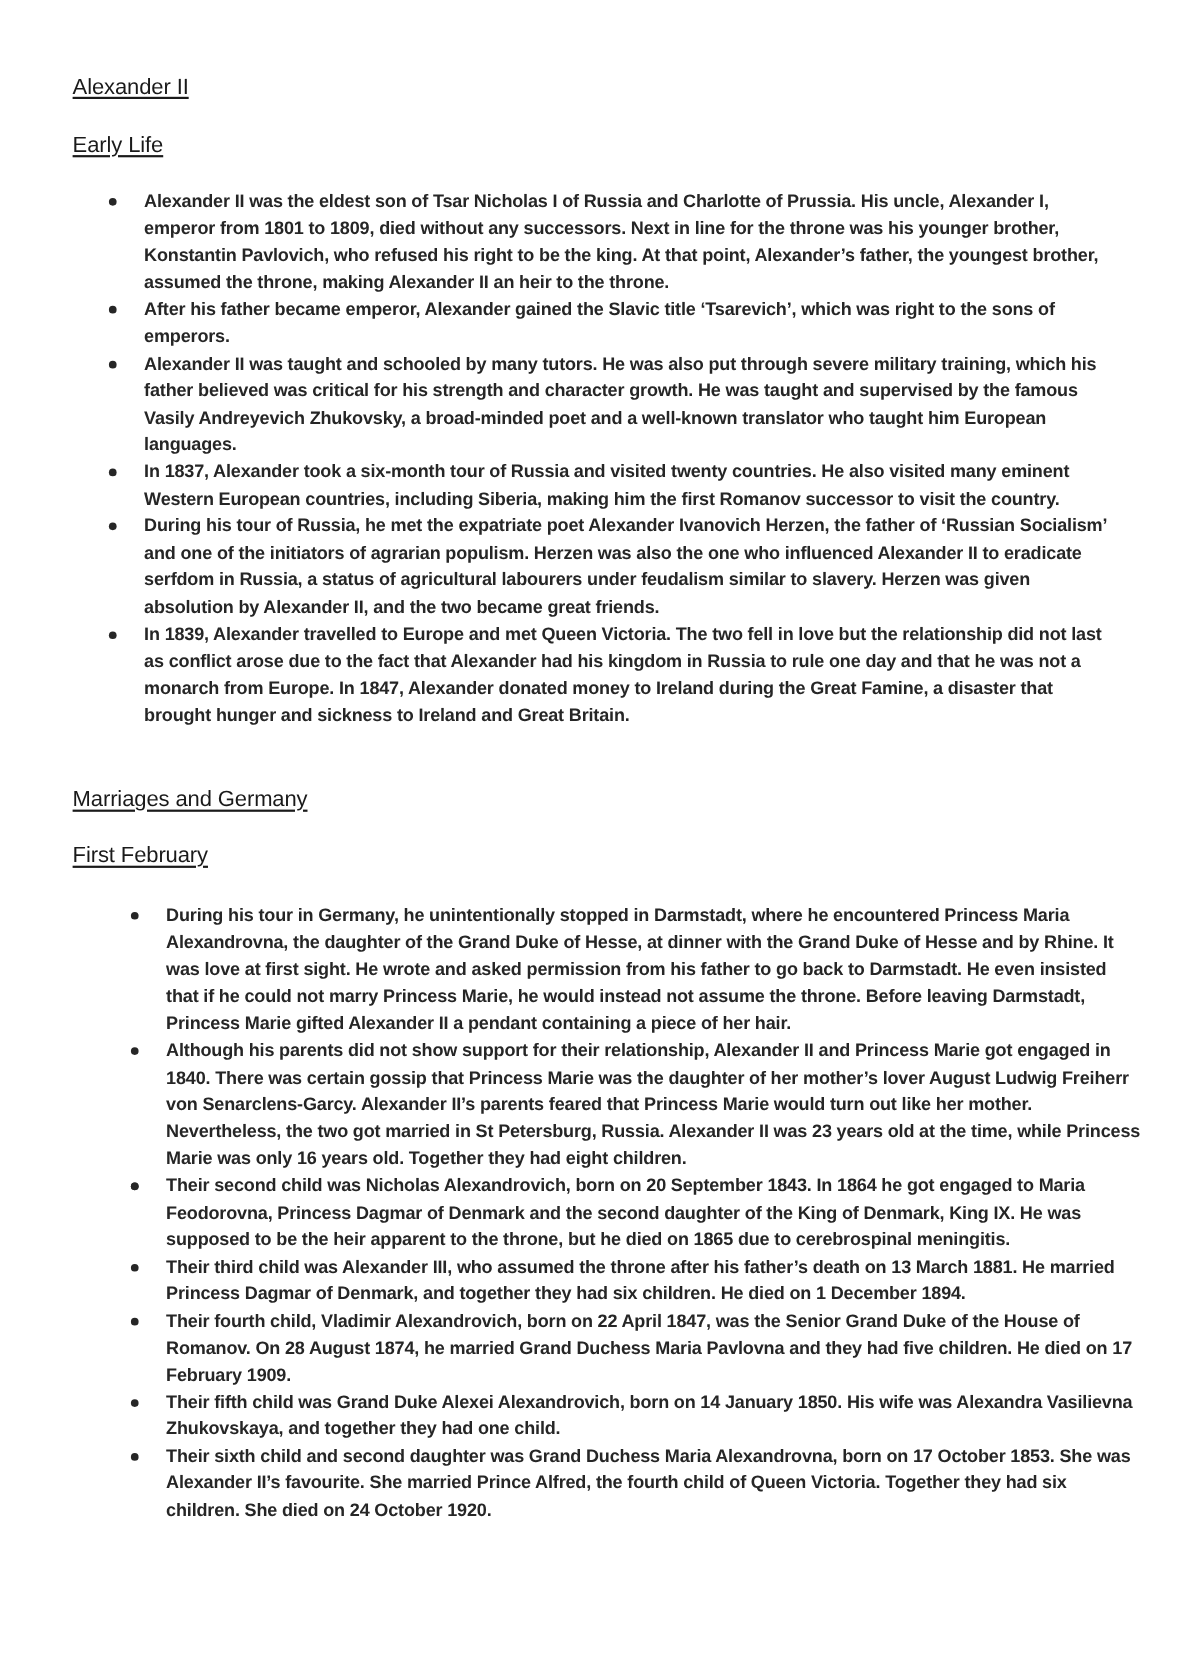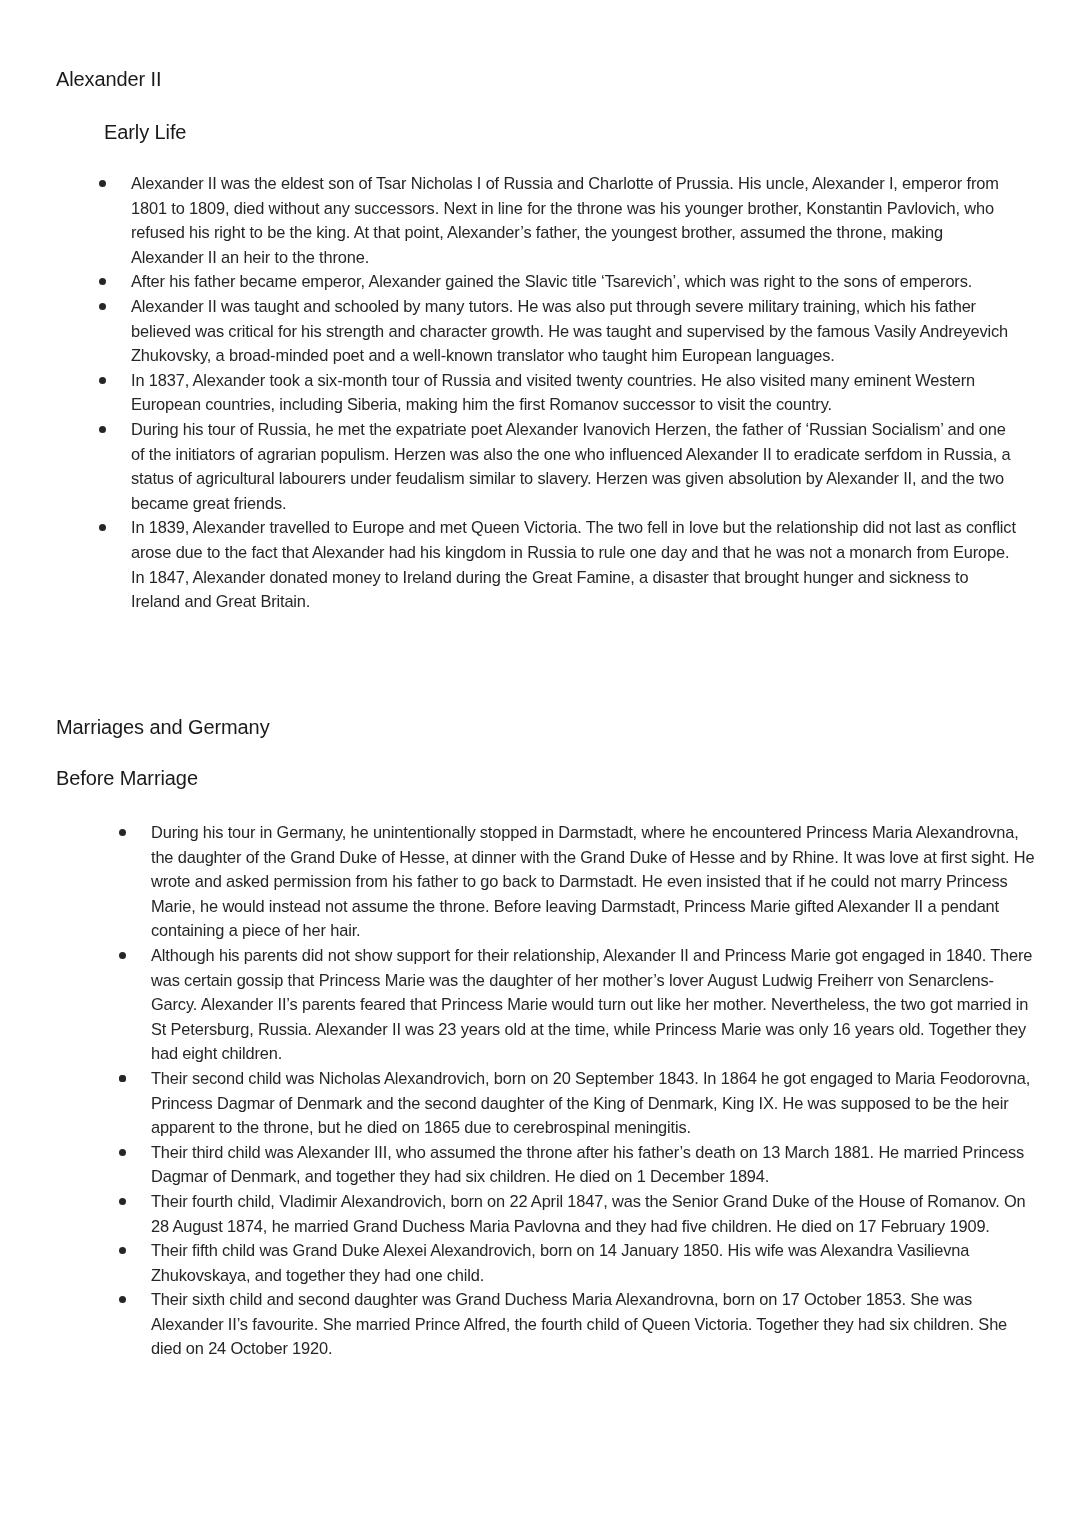--- a/index.html
+++ b/index.html
@@ -17,23 +17,24 @@
     }
     .page {
       position: absolute;
       left: 0;
       top: 0;
       width: 1080px;
       height: 1527px;
     }
     .heading {
       position: absolute;
-      left: 56px;
+      left: 66px;
       font-size: 20px;
       line-height: 24px;
+      text-decoration: underline;
       text-underline-offset: 3px;
       text-decoration-thickness: 1.5px;
       color: #1a1a1a;
       white-space: nowrap;
       letter-spacing: -0.1px;
     }
     .list {
       position: absolute;
       left: 0;
       width: 1080px;
@@ -42,52 +43,53 @@
       list-style: none;
     }
     .list li {
       position: relative;
       padding-left: 131px;
       padding-right: 62px;
       font-size: 16.4px;
       line-height: 24.6px;
       color: #262626;
       letter-spacing: -0.15px;
+      font-weight: bold;
     }
     .bullet {
       position: absolute;
       left: 99px;
       top: 9px;
       width: 7px;
       height: 7px;
       border-radius: 50%;
       background: #262626;
     }
   </style>
 </head>
 <body>
 
 <div class="page">
 
   <div class="heading" style="top:67px;">Alexander II</div>
 
-  <div class="heading" style="top:120px;margin-left:48px;">Early Life</div>
+  <div class="heading" style="top:120px;">Early Life</div>
 
   <ul class="list" style="top:171px;">
     <li><span class="bullet"></span><span>Alexander II was the eldest son of Tsar Nicholas I of Russia and Charlotte of Prussia. His uncle, Alexander I, emperor from 1801 to 1809, died without any successors. Next in line for the throne was his younger brother, Konstantin Pavlovich, who refused his right to be the king. At that point, Alexander’s father, the youngest brother, assumed the throne, making Alexander II an heir to the throne.</span></li>
     <li><span class="bullet"></span><span>After his father became emperor, Alexander gained the Slavic title ‘Tsarevich’, which was right to the sons of emperors.</span></li>
     <li><span class="bullet"></span><span>Alexander II was taught and schooled by many tutors. He was also put through severe military training, which his father believed was critical for his strength and character growth. He was taught and supervised by the famous Vasily Andreyevich Zhukovsky, a broad-minded poet and a well-known translator who taught him European languages.</span></li>
     <li><span class="bullet"></span><span>In 1837, Alexander took a six-month tour of Russia and visited twenty countries. He also visited many eminent Western European countries, including Siberia, making him the first Romanov successor to visit the country.</span></li>
     <li><span class="bullet"></span><span>During his tour of Russia, he met the expatriate poet Alexander Ivanovich Herzen, the father of ‘Russian Socialism’ and one of the initiators of agrarian populism. Herzen was also the one who influenced Alexander II to eradicate serfdom in Russia, a status of agricultural labourers under feudalism similar to slavery. Herzen was given absolution by Alexander II, and the two became great friends.</span></li>
     <li><span class="bullet"></span><span>In 1839, Alexander travelled to Europe and met Queen Victoria. The two fell in love but the relationship did not last as conflict arose due to the fact that Alexander had his kingdom in Russia to rule one day and that he was not a monarch from Europe. In 1847, Alexander donated money to Ireland during the Great Famine, a disaster that brought hunger and sickness to Ireland and Great Britain.</span></li>
   </ul>
 
   <div class="heading" style="top:715px;">Marriages and Germany</div>
 
-  <div class="heading" style="top:766px;">Before Marriage</div>
+  <div class="heading" style="top:766px;">First February</div>
 
   <ul class="list" style="top:820px;padding-left:20px;">
     <li><span class="bullet"></span><span>During his tour in Germany, he unintentionally stopped in Darmstadt, where he encountered Princess Maria Alexandrovna, the daughter of the Grand Duke of Hesse, at dinner with the Grand Duke of Hesse and by Rhine. It was love at first sight. He wrote and asked permission from his father to go back to Darmstadt. He even insisted that if he could not marry Princess Marie, he would instead not assume the throne. Before leaving Darmstadt, Princess Marie gifted Alexander II a pendant containing a piece of her hair.</span></li>
     <li><span class="bullet"></span><span>Although his parents did not show support for their relationship, Alexander II and Princess Marie got engaged in 1840. There was certain gossip that Princess Marie was the daughter of her mother’s lover August Ludwig Freiherr von Senarclens-Garcy. Alexander II’s parents feared that Princess Marie would turn out like her mother. Nevertheless, the two got married in St Petersburg, Russia. Alexander II was 23 years old at the time, while Princess Marie was only 16 years old. Together they had eight children.</span></li>
     <li><span class="bullet"></span></li>
     <li><span class="bullet"></span><span>Their second child was Nicholas Alexandrovich, born on 20 September 1843. In 1864 he got engaged to Maria Feodorovna, Princess Dagmar of Denmark and the second daughter of the King of Denmark, King IX. He was supposed to be the heir apparent to the throne, but he died on 1865 due to cerebrospinal meningitis.</span></li>
     <li><span class="bullet"></span><span>Their third child was Alexander III, who assumed the throne after his father’s death on 13 March 1881. He married Princess Dagmar of Denmark, and together they had six children. He died on 1 December 1894.</span></li>
     <li><span class="bullet"></span><span>Their fourth child, Vladimir Alexandrovich, born on 22 April 1847, was the Senior Grand Duke of the House of Romanov. On 28 August 1874, he married Grand Duchess Maria Pavlovna and they had five children. He died on 17 February 1909.</span></li>
     <li><span class="bullet"></span><span>Their fifth child was Grand Duke Alexei Alexandrovich, born on 14 January 1850. His wife was Alexandra Vasilievna Zhukovskaya, and together they had one child.</span></li>
     <li><span class="bullet"></span><span>Their sixth child and second daughter was Grand Duchess Maria Alexandrovna, born on 17 October 1853. She was Alexander II’s favourite. She married Prince Alfred, the fourth child of Queen Victoria. Together they had six children. She died on 24 October 1920.</span></li>

